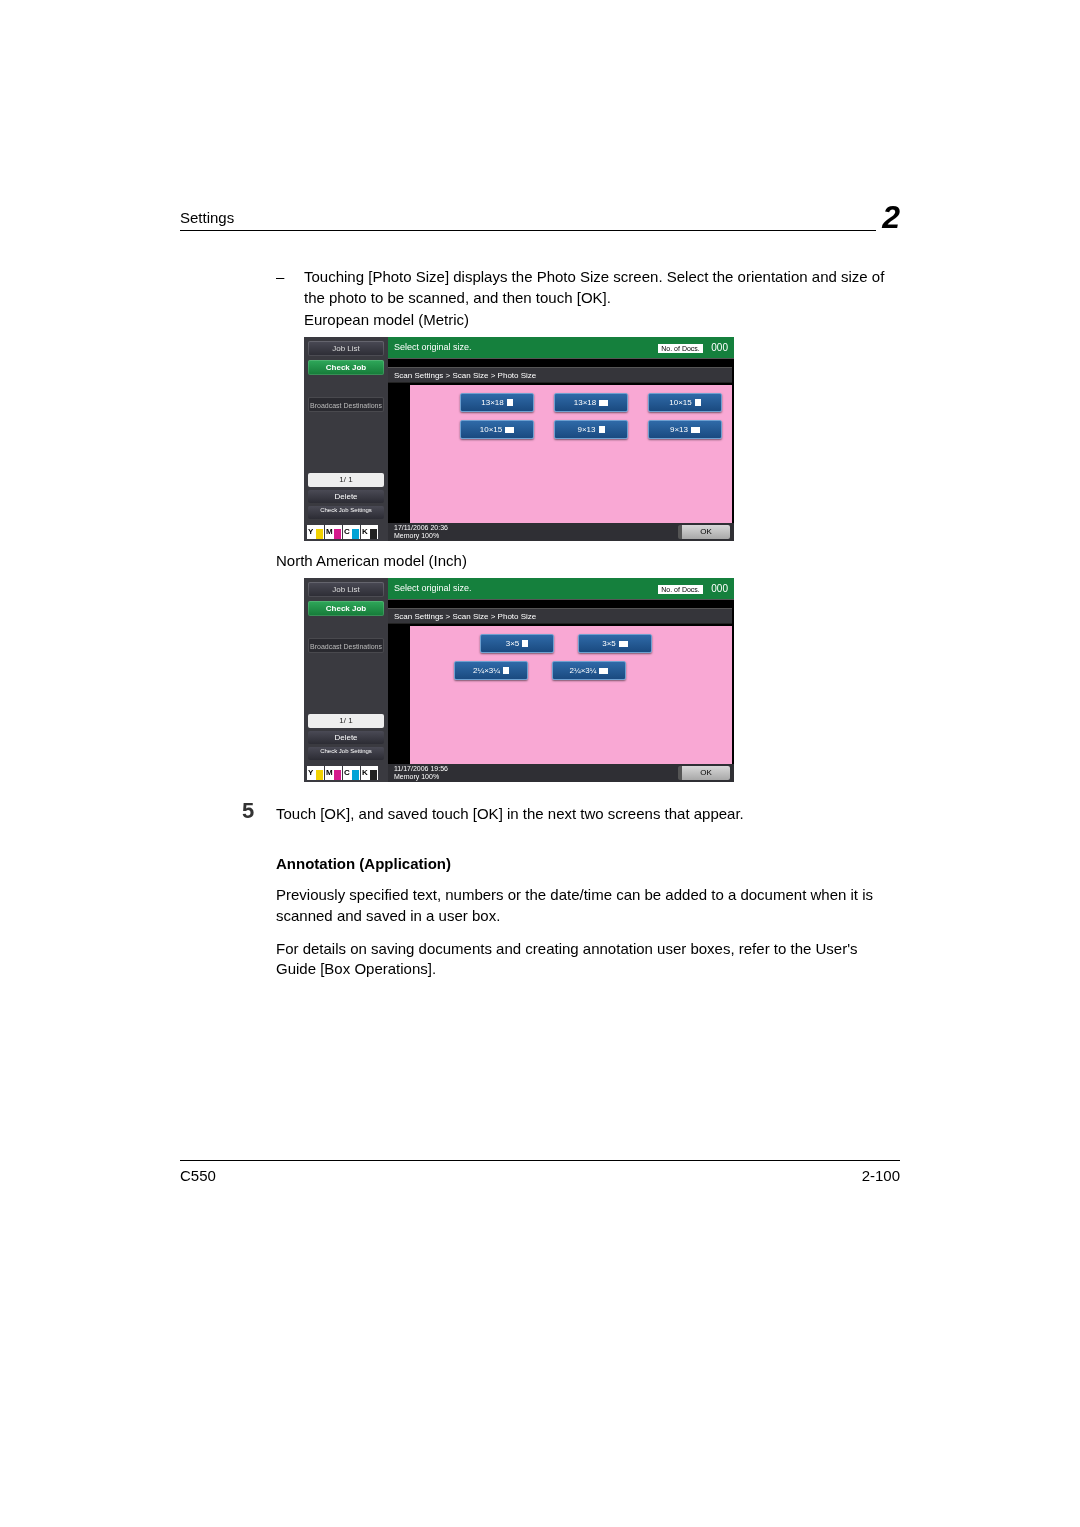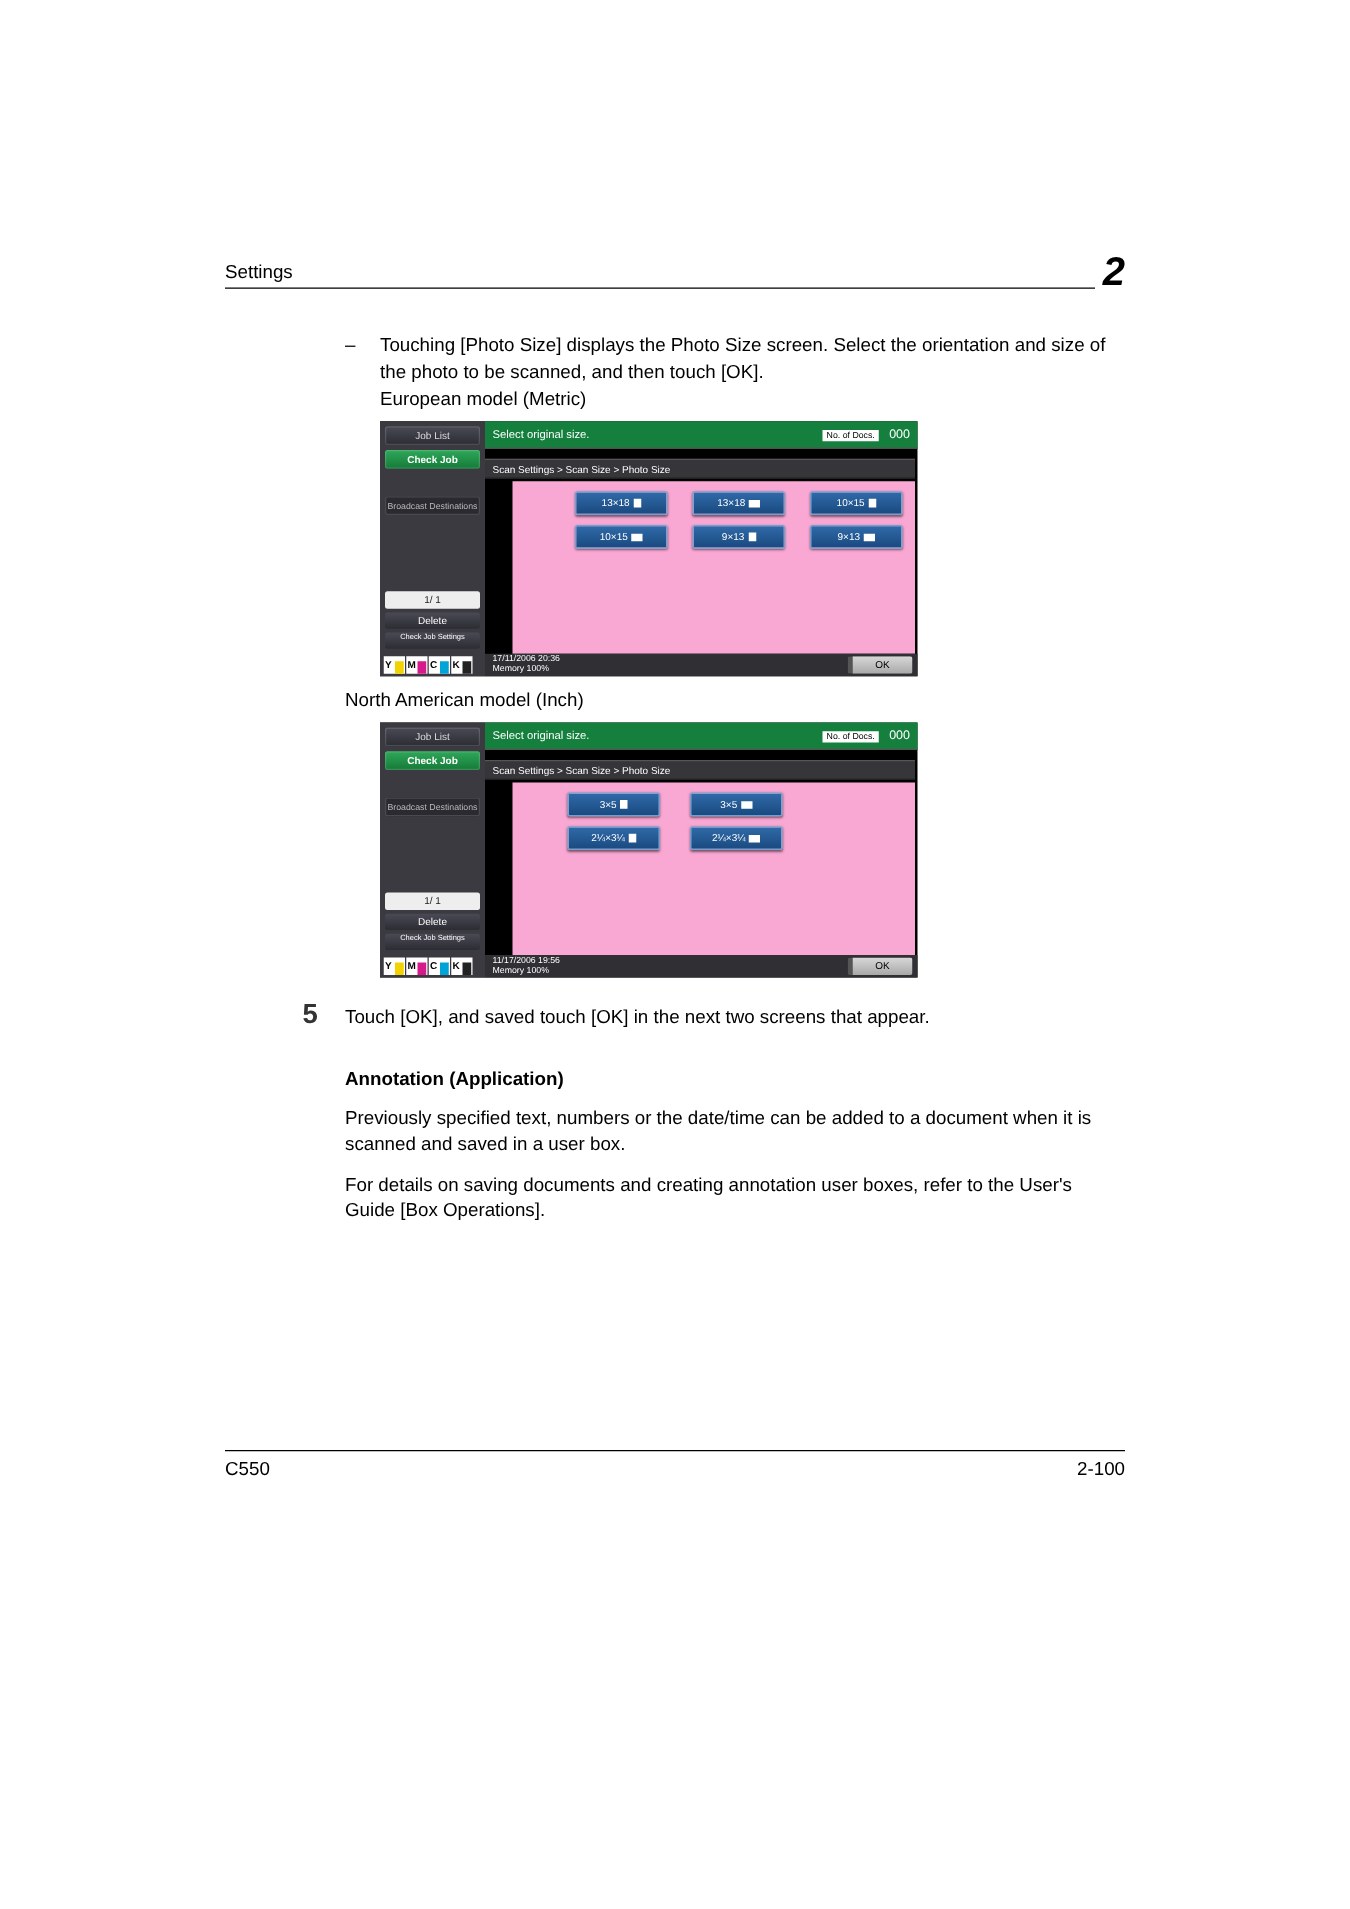--- a/index.html
+++ b/index.html
@@ -399,21 +399,21 @@
       </div>
       <div class="ss-header">
         <span>Select original size.</span>
         <span>
           <span class="ss-docs">No. of Docs.</span>
           <span class="ss-count">000</span>
         </span>
       </div>
       <div class="ss-breadcrumb">Scan Settings &gt; Scan Size &gt; Photo Size</div>
       <div class="ss-main">
-        <div class="opt-row" style="padding-left:44px; gap:24px;">
+        <div class="opt-row" style="padding-left:70px; gap:24px;">
           <div class="opt-btn"><span>3×5</span><span class="opt-glyph-p"></span></div>
           <div class="opt-btn"><span>3×5</span><span class="opt-glyph-l"></span></div>
         </div>
         <div class="opt-row" style="padding-left:44px; gap:24px;">
           <div class="opt-btn"><span>2¼×3¼</span><span class="opt-glyph-p"></span></div>
           <div class="opt-btn"><span>2¼×3¼</span><span class="opt-glyph-l"></span></div>
         </div>
       </div>
       <div class="ss-footer">
         <div class="ss-date">

